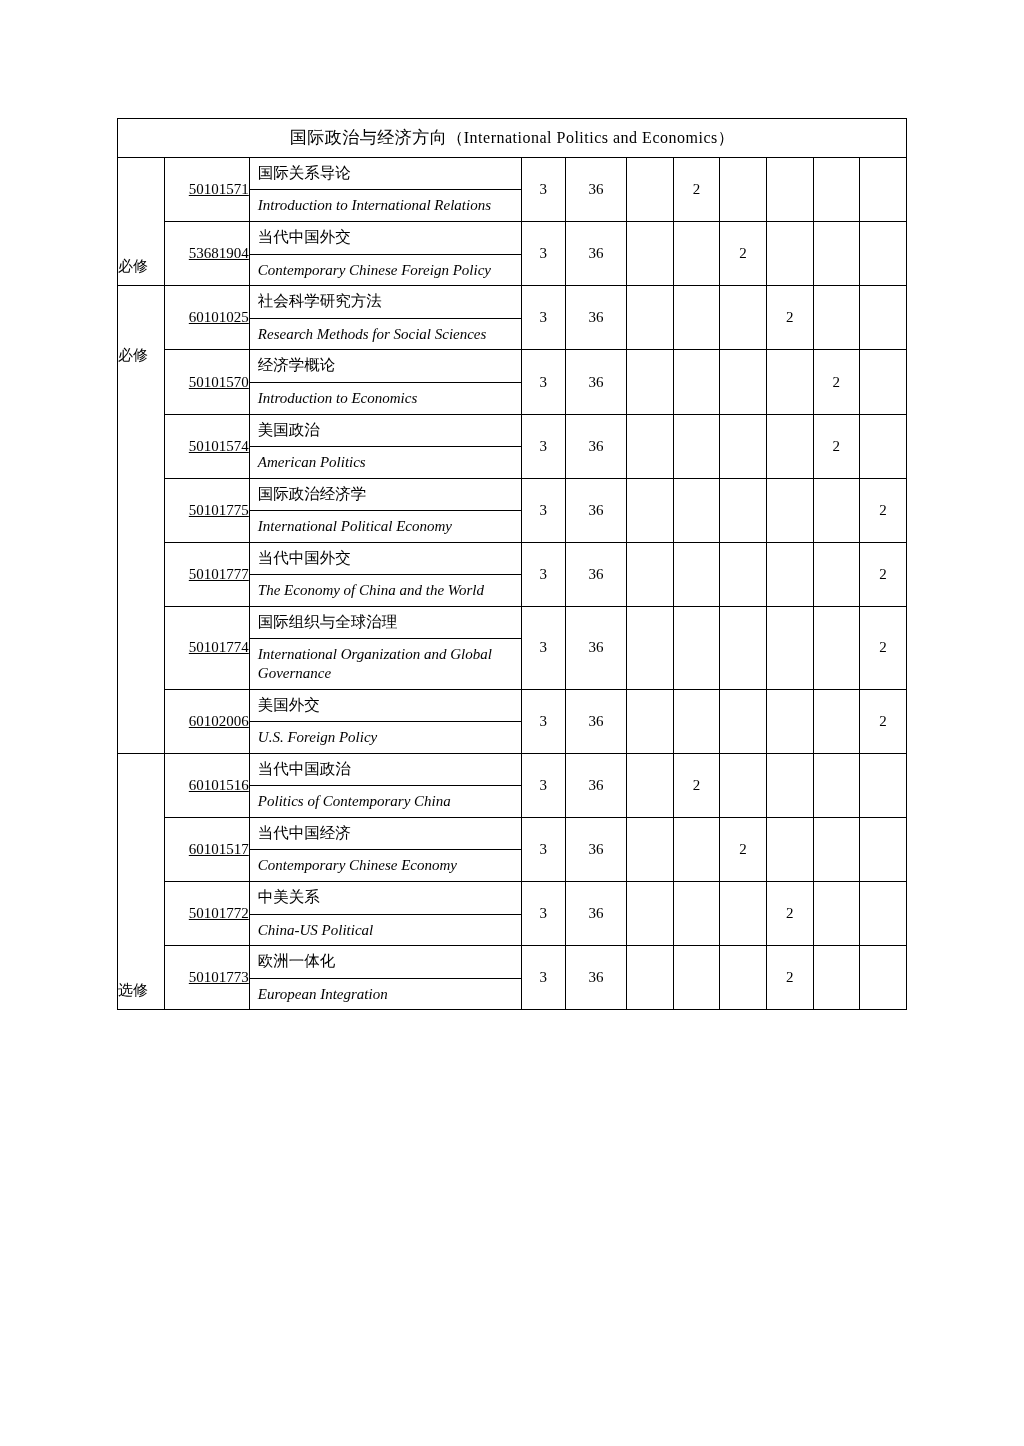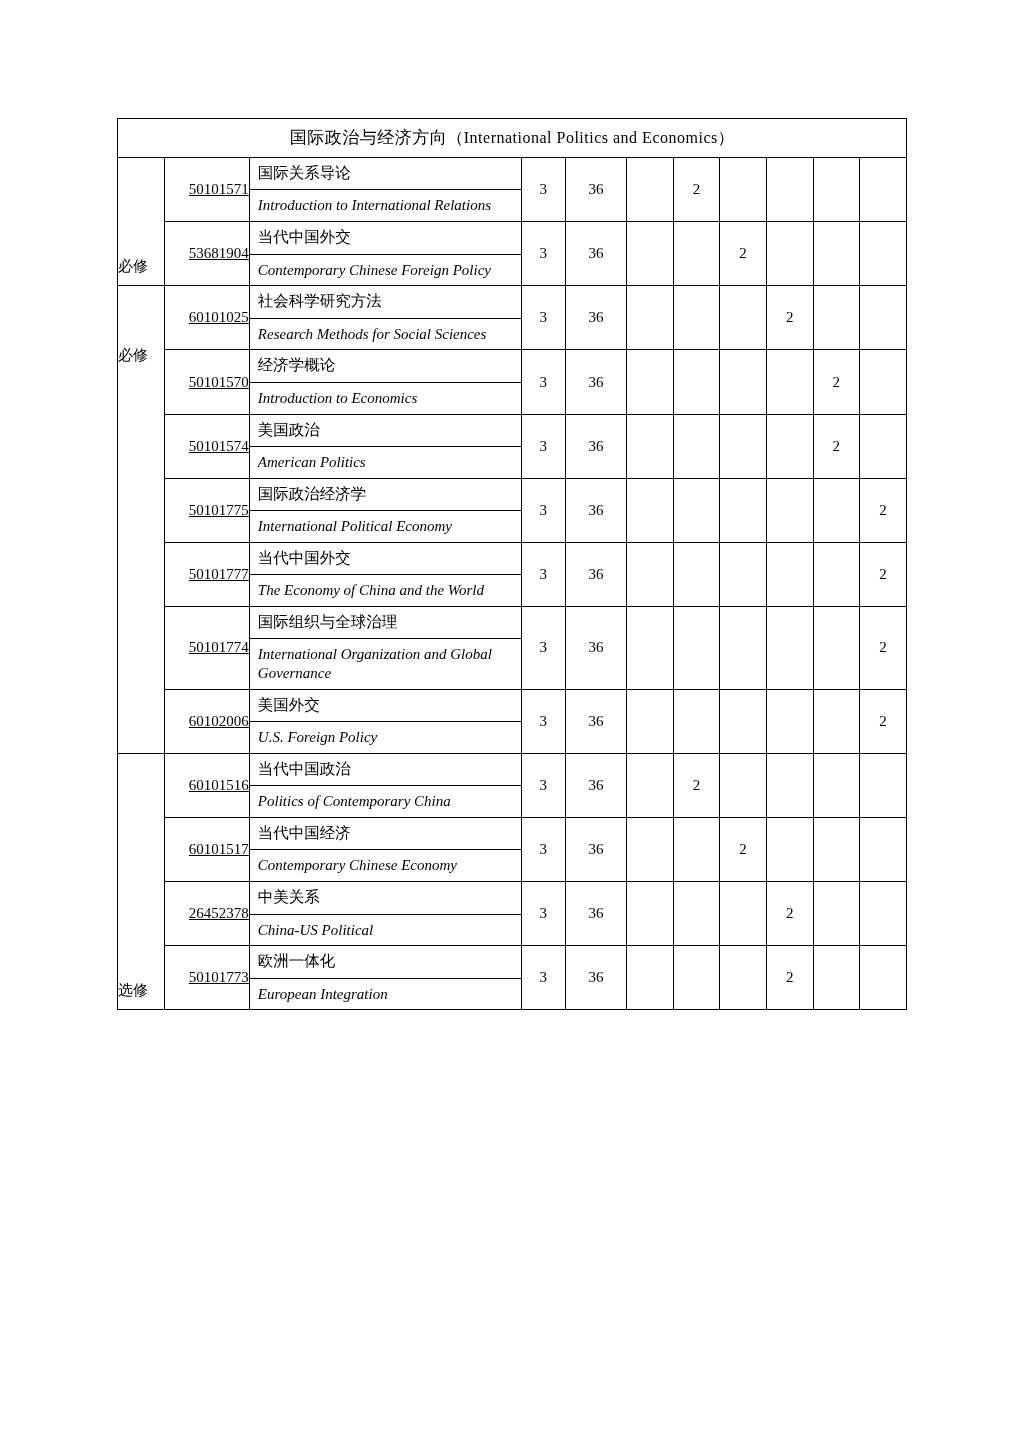--- a/index.html
+++ b/index.html
@@ -280,21 +280,21 @@
         <td class="num-cell">3</td>
         <td class="num-cell">36</td>
         <td class="term-cell"></td>
         <td class="term-cell"></td>
         <td class="term-cell">2</td>
         <td class="term-cell"></td>
         <td class="term-cell"></td>
         <td class="term-cell"></td>
       </tr>
       <tr>
-        <td class="code-cell">26452378</td>
+        <td class="code-cell">50101772</td>
         <td class="name-cell">
           <div class="name-cn">中美关系</div>
           <div class="name-en">China-US Political</div>
         </td>
         <td class="num-cell">3</td>
         <td class="num-cell">36</td>
         <td class="term-cell"></td>
         <td class="term-cell"></td>
         <td class="term-cell"></td>
         <td class="term-cell">2</td>

